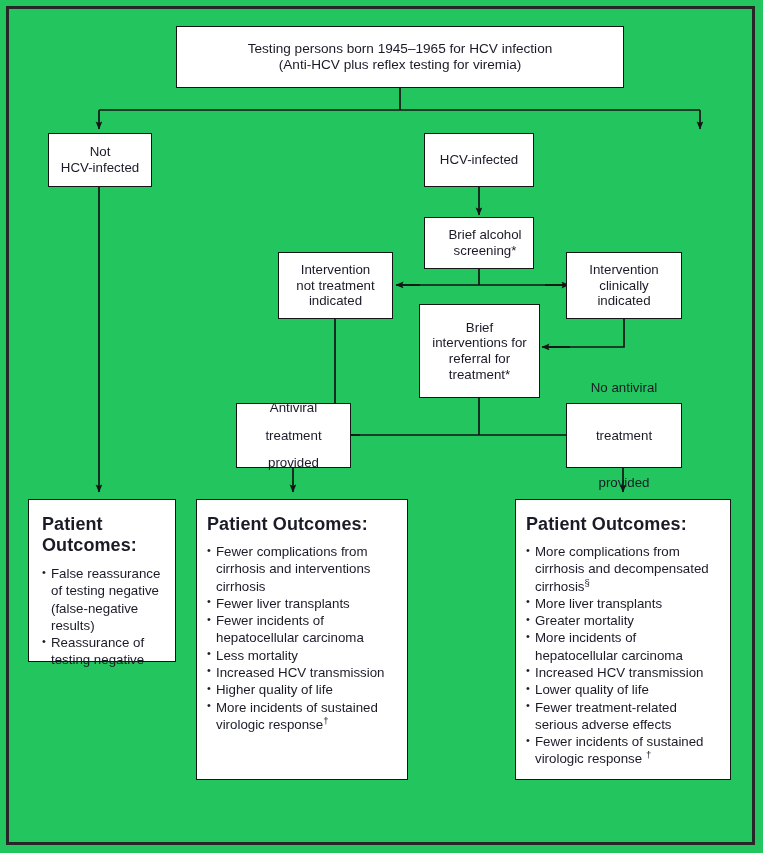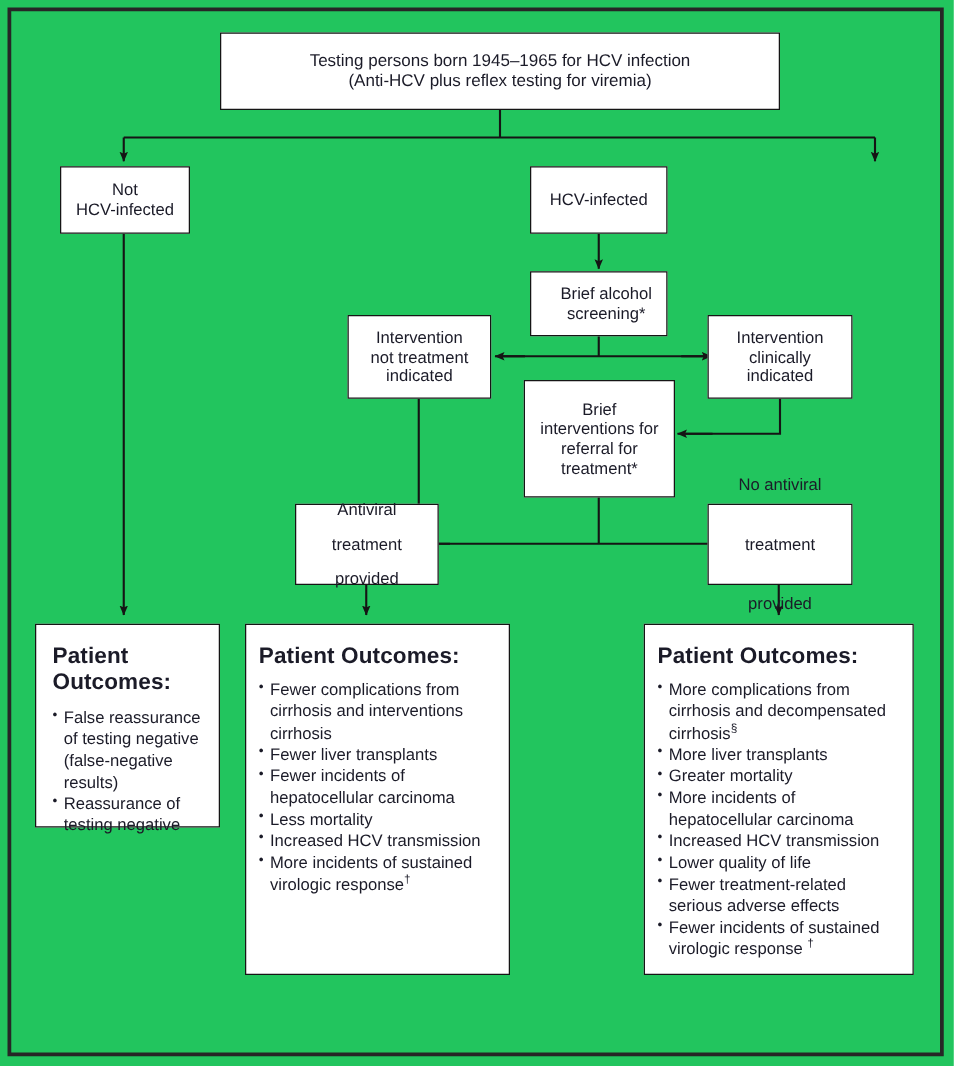--- a/index.html
+++ b/index.html
@@ -198,20 +198,21 @@
   </div>
 
   <div class="outcome ob-mid">
     <div class="outcome-title">Patient Outcomes:</div>
     <ul>
         <li>Fewer complications from cirrhosis and interventions cirrhosis</li>
         <li>Fewer liver transplants</li>
         <li>Fewer incidents of hepatocellular carcinoma</li>
         <li>Less mortality</li>
         <li>Increased HCV transmission</li>
+        <li>Higher quality of life</li>
         <li>More incidents of sustained virologic response<sup>†</sup></li>
       </ul>
   </div>
 
   <div class="outcome ob-right">
     <div class="outcome-title">Patient Outcomes:</div>
     <ul>
         <li>More complications from cirrhosis and decompensated cirrhosis<sup>§</sup></li>
         <li>More liver transplants</li>
         <li>Greater mortality</li>

